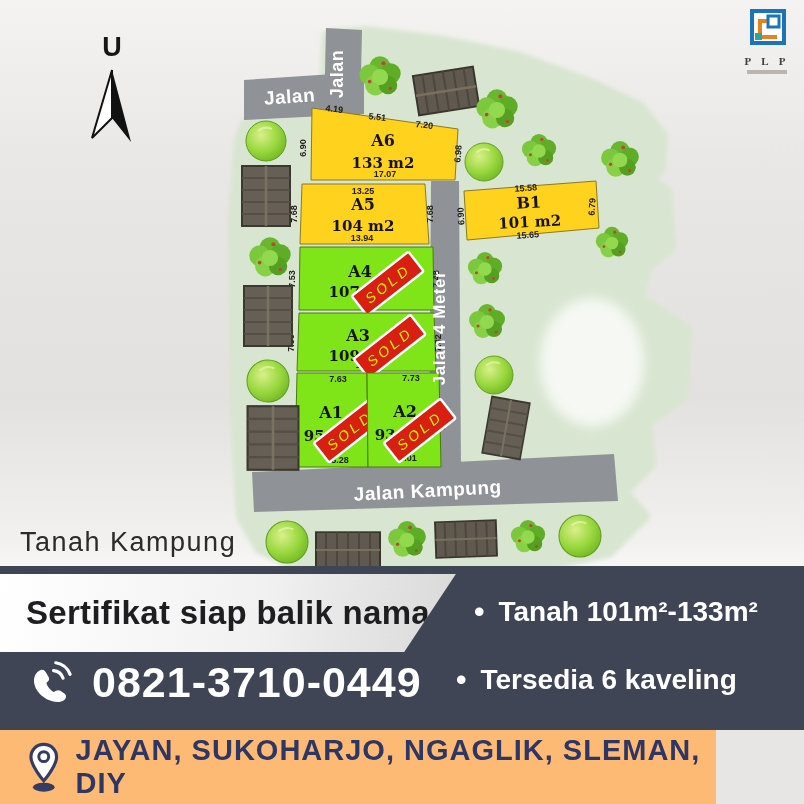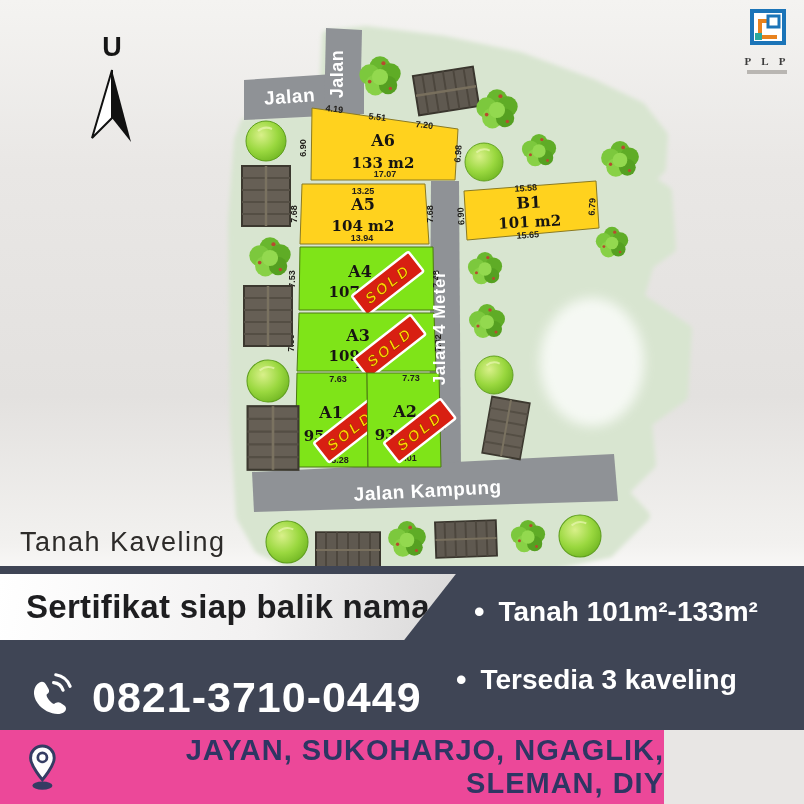--- a/index.html
+++ b/index.html
@@ -18,36 +18,36 @@
   
   .north{position:absolute;left:84px;top:26px;width:64px;height:120px;}
   
   .logo{position:absolute;left:738px;top:8px;width:58px;text-align:center;}
   .logo-text{font-size:11px;font-weight:bold;letter-spacing:4px;color:#3c3c3c;margin-top:1px;font-family:Liberation Serif, serif;}
   .logo-bar{width:40px;height:4px;background:#b9b6b2;margin:3px auto 0;}
   
   .caption{position:absolute;left:20px;top:527px;font-size:27px;letter-spacing:1.5px;color:#2d2b29;}
   
   .band{position:absolute;left:0;top:566px;width:804px;height:164px;background:#3f4555;}
-  .headline-banner{position:absolute;left:0;top:8px;width:470px;height:66px;
+  .headline-banner{position:absolute;left:0;top:8px;width:470px;height:78px;
                    background:linear-gradient(100deg,#ffffff 0%,#f2f1f1 55%,#d8d7d7 100%);
                    clip-path:polygon(0 0,97% 0,86% 100%,0 100%);
                    display:flex;align-items:center;padding-left:26px;box-sizing:border-box;}
   .headline{font-size:33px;font-weight:600;color:#1e1e20;letter-spacing:.3px;}
-  .phone-row{position:absolute;left:0;top:92px;width:450px;height:64px;display:flex;align-items:flex-end;}
+  .phone-row{position:absolute;left:0;top:92px;width:450px;height:64px;display:flex;align-items:flex-start;}
   .phone-icon{margin-left:24px;}
   .phone-num{margin-left:16px;font-size:43px;font-weight:bold;color:#ffffff;letter-spacing:1px;}
   .bullets{position:absolute;left:450px;top:0;width:354px;height:164px;}
   .bullet-row{position:absolute;display:flex;align-items:center;color:#ffffff;font-weight:bold;}
   .bullet-row.b1{top:30px;left:24px;font-size:28px;}
   .bullet-row.b2{top:98px;left:6px;font-size:28px;}
   .bullet-dot{font-size:30px;margin-right:14px;line-height:1;}
   
-  .footer{position:absolute;left:0;top:730px;width:664px;height:74px;background:#ec4899;
-          display:flex;align-items:center;text-align:right;}
+  .footer{position:absolute;left:0;top:730px;width:716px;height:74px;background:#fdba74;
+          display:flex;align-items:center;}
   .pin-icon{margin-left:26px;}
   .location{margin-left:14px;font-size:29px;font-weight:bold;color:#2e3663;letter-spacing:1px;}
 </style>
 </head>
 <body>
 
 <div class="stage">
 
   <div class="map-bg"></div>
 
@@ -228,21 +228,21 @@
     <svg width="54" height="42" viewBox="0 0 54 42">
       <rect x="12" y="3" width="32" height="32" fill="#ffffff" stroke="#1B74B8" stroke-width="4"></rect>
       <polyline points="36,13 20,13 20,29 37,29" fill="none" stroke="#E8821E" stroke-width="4"></polyline>
       <rect x="28" y="8" width="11" height="11" fill="#ffffff" stroke="#1B74B8" stroke-width="3"></rect>
       <rect x="15" y="25" width="7" height="7" fill="#28A99E"></rect>
     </svg>
     <div class="logo-text">P L P</div>
     <div class="logo-bar"></div>
   </div>
 
-  <div class="caption">Tanah Kaveling</div>
+  <div class="caption">Tanah Kampung</div>
 
   <div class="band">
     <div class="headline-banner">
       <span class="headline">Sertifikat siap balik nama</span>
     </div>
 
     <div class="phone-row">
       <svg class="phone-icon" width="52" height="52" viewBox="0 0 52 52">
         <g transform="rotate(-6 26 26)">
           <path d="M13 32 C8 23 10.5 14.5 17 11.5 C20 10.2 22.2 11.8 23.2 14.2 L25.3 19 C26.4 21.6 24.8 23.3 22.7 24.3 C22.3 27 26 32.8 29.2 34.3 C31.2 33.2 33.4 32.2 35.5 33.9 L39.3 37 C41.5 39 40.9 42.2 38.2 43.7 C31.6 47.4 18.3 41.8 13 32 Z" fill="#ffffff"></path>
@@ -253,21 +253,21 @@
       <span class="phone-num">0821-3710-0449</span>
     </div>
 
     <div class="bullets">
       <div class="bullet-row b1">
         <span class="bullet-dot">•</span>
         <span>Tanah 101m²-133m²</span>
       </div>
       <div class="bullet-row b2">
         <span class="bullet-dot">•</span>
-        <span>Tersedia 3 kaveling</span>
+        <span>Tersedia 6 kaveling</span>
       </div>
     </div>
   </div>
 
   <div class="footer">
     <svg class="pin-icon" width="38" height="54" viewBox="0 0 36 52">
       <ellipse cx="18" cy="46.5" rx="11" ry="4.5" fill="#343C63"></ellipse>
       <path d="M18 3 C10.5 3 5 8.8 5 16 C5 25 18 40 18 40 C18 40 31 25 31 16 C31 8.8 25.5 3 18 3 Z" fill="#fdfdfd" stroke="#343C63" stroke-width="3.2"></path>
       <circle cx="18" cy="15.5" r="5" fill="#ffffff" stroke="#343C63" stroke-width="3"></circle>
     </svg>

